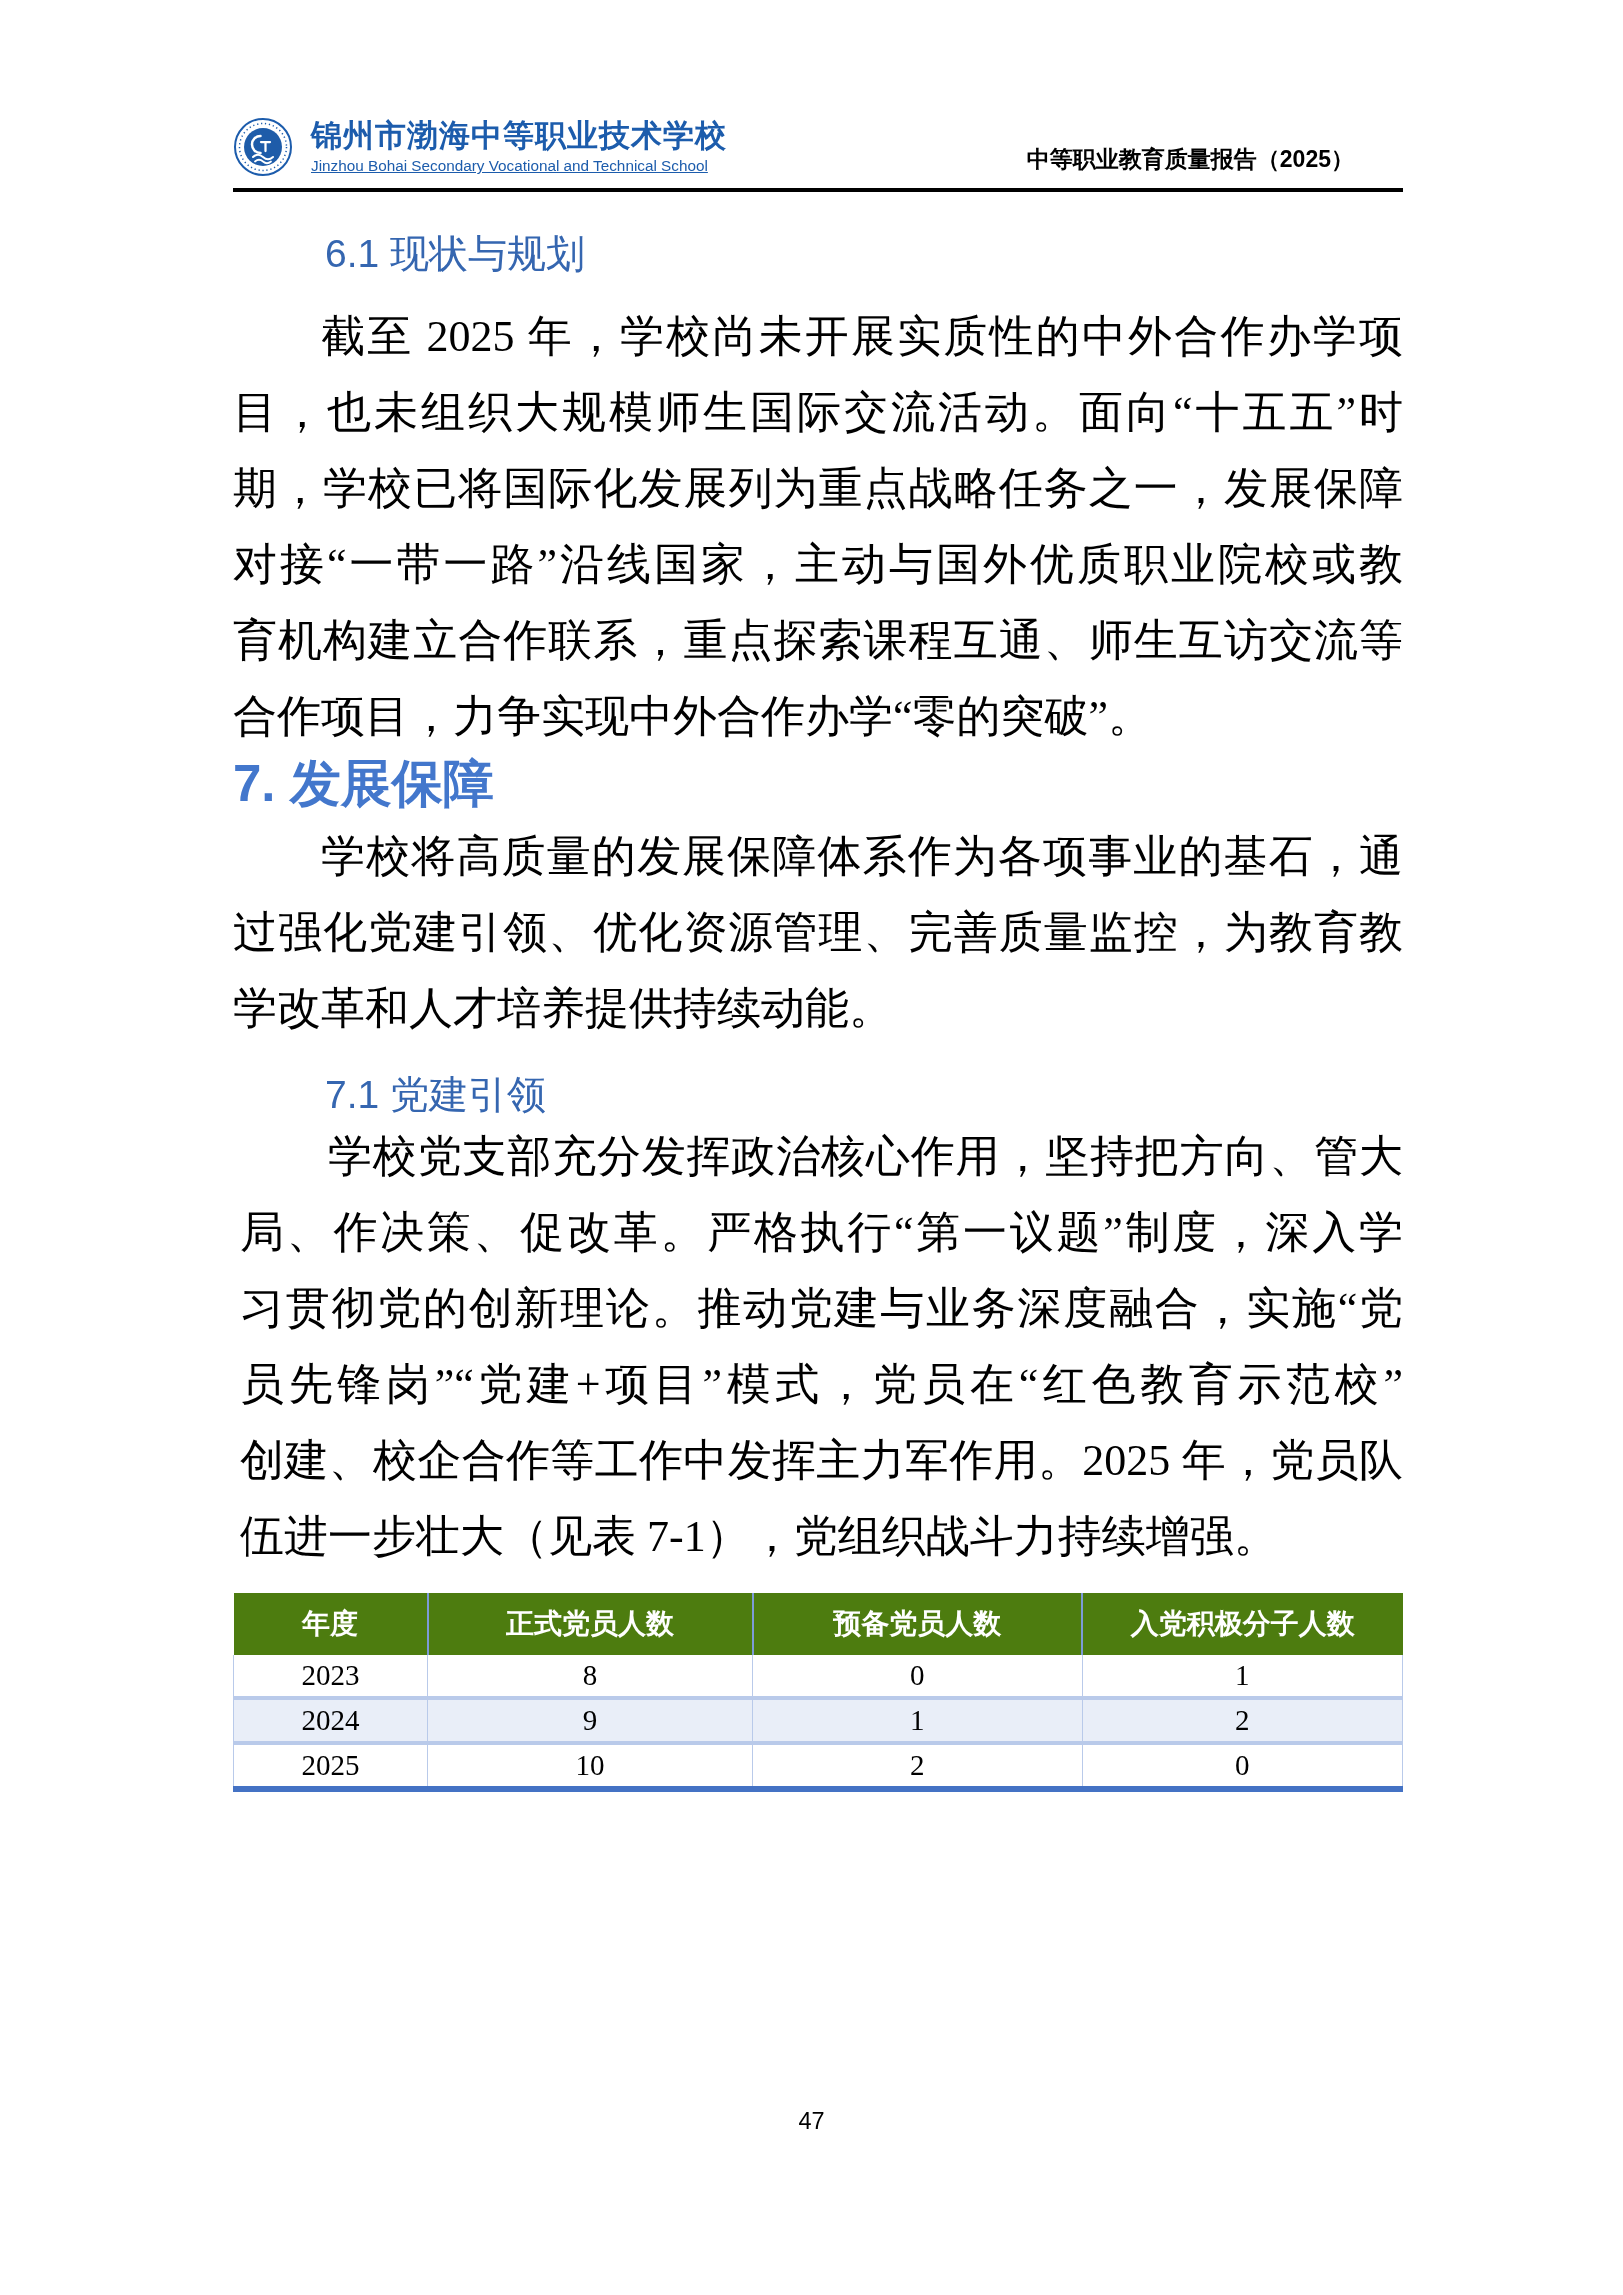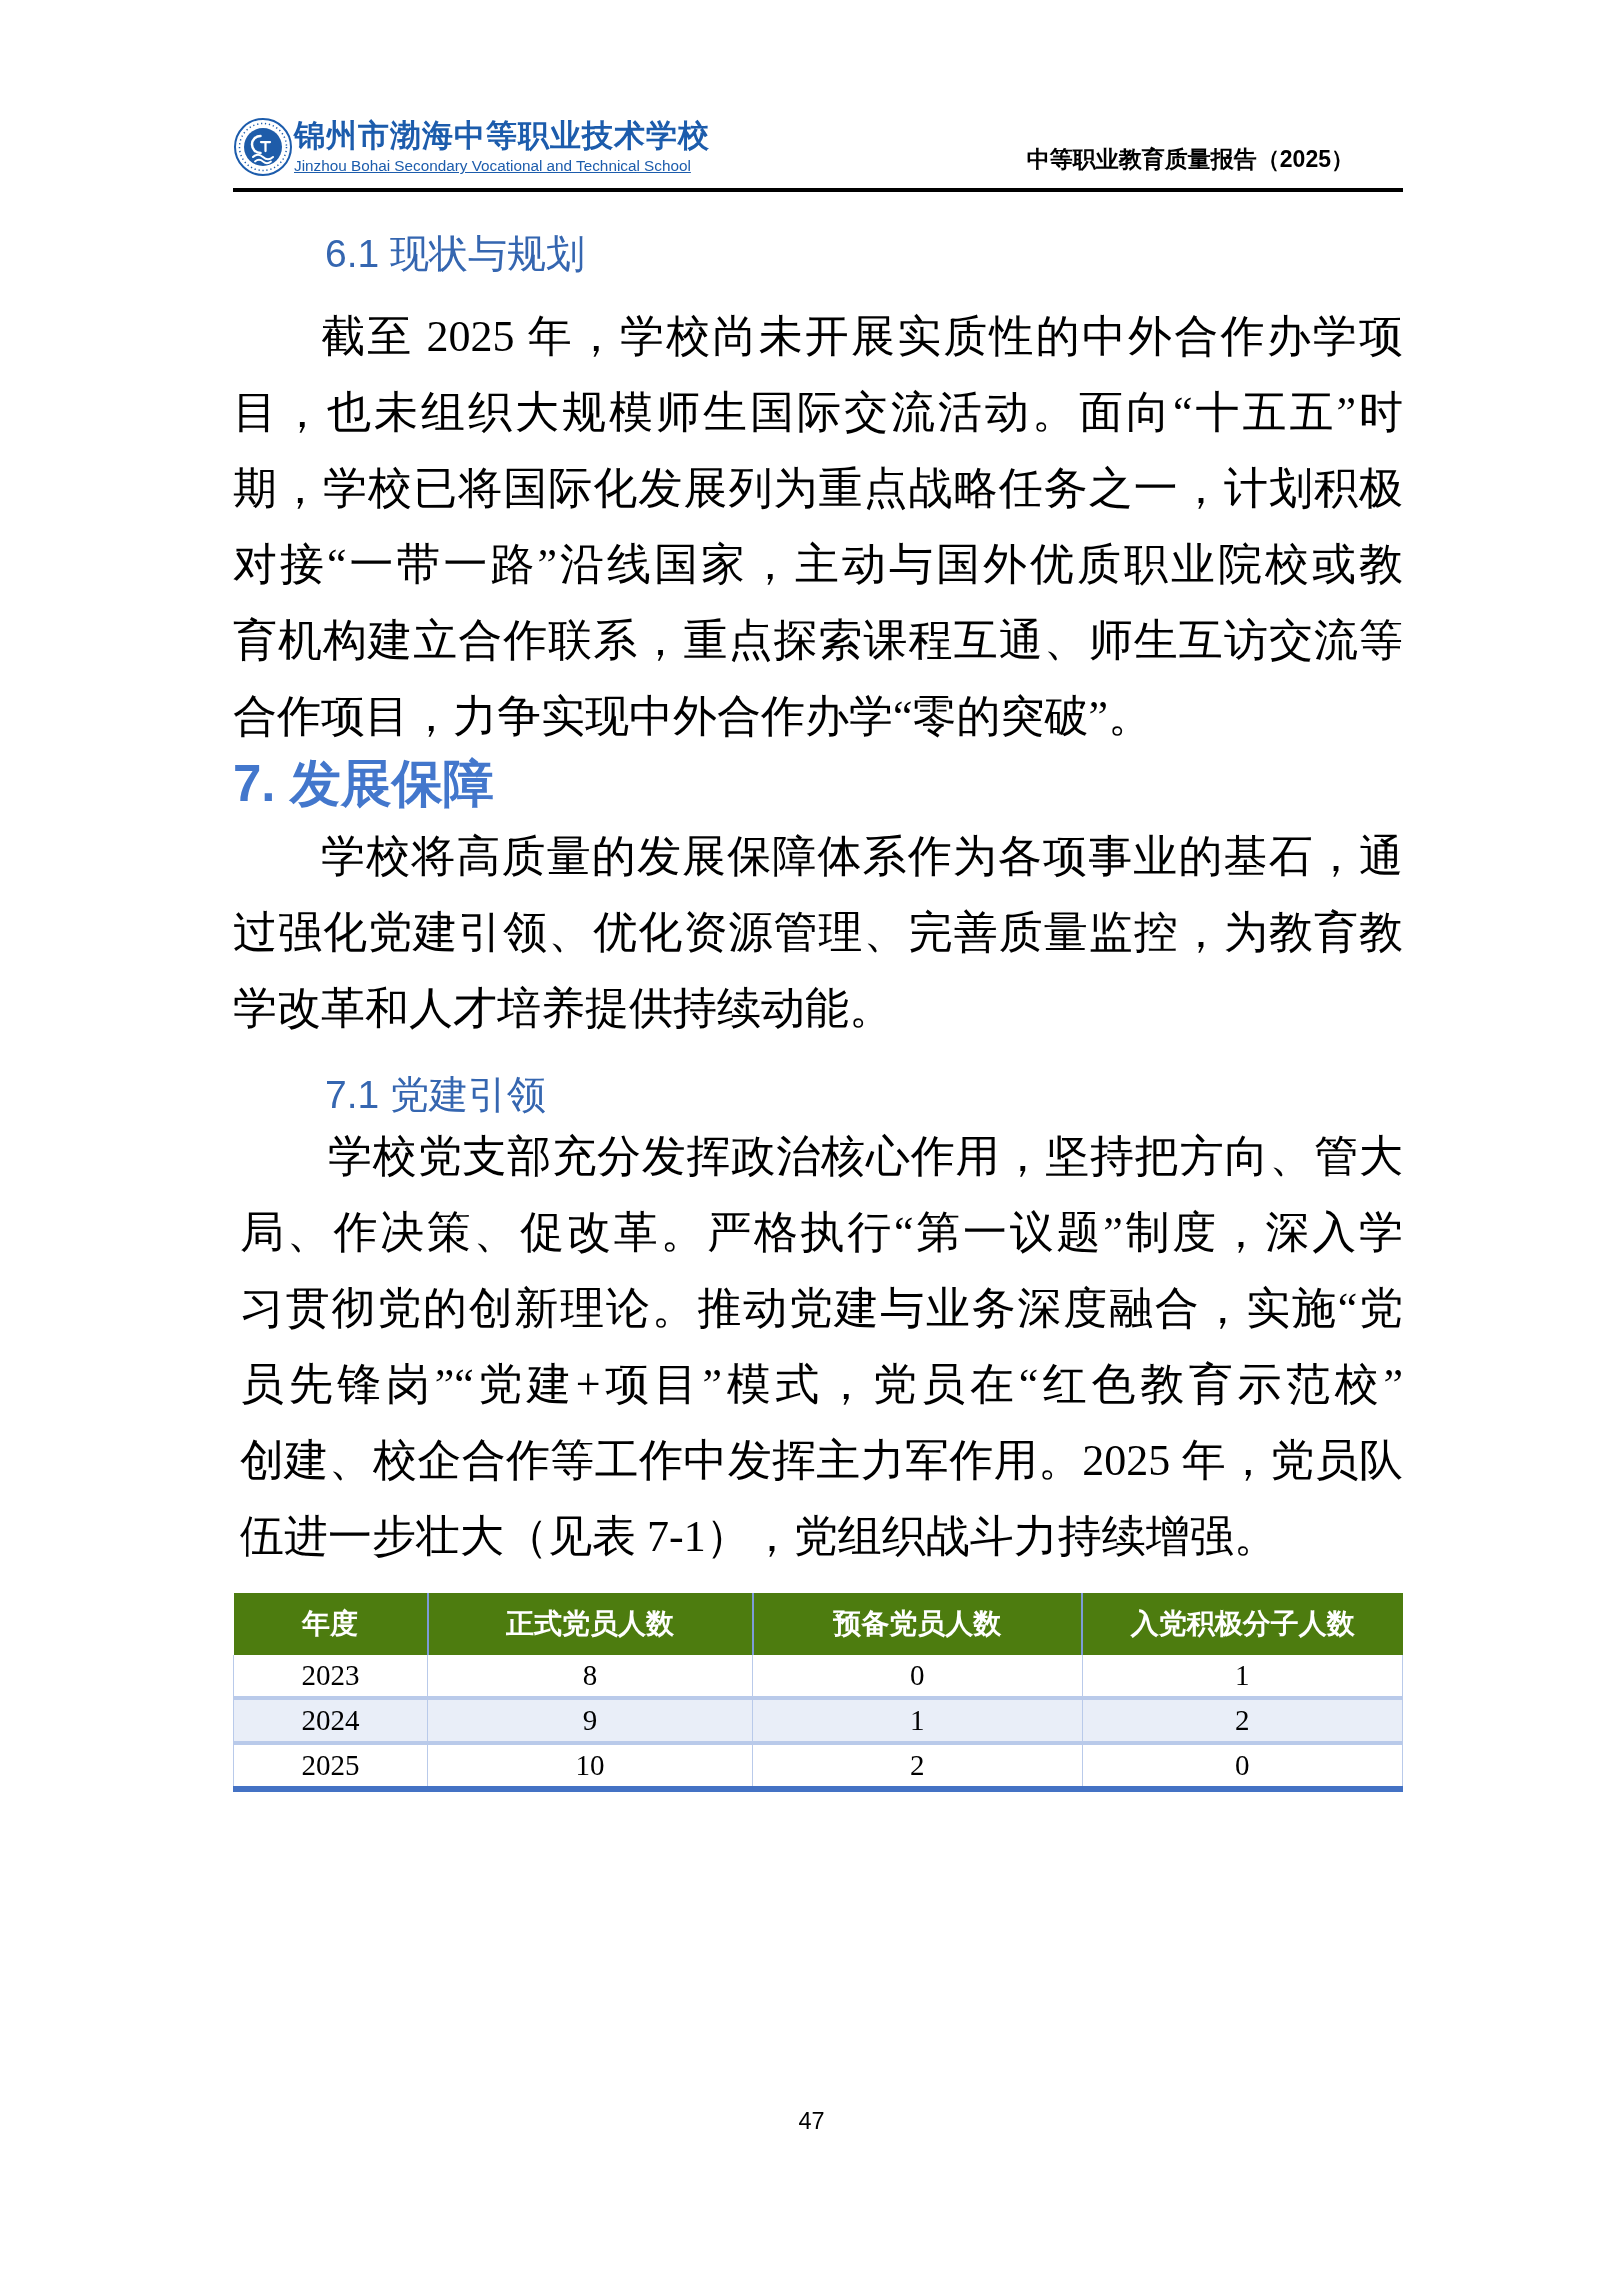--- a/index.html
+++ b/index.html
@@ -10,21 +10,21 @@
     padding:117px 220px 0 233px;
     background:#ffffff;
     font-family:"Liberation Serif","DejaVu Serif",serif;
     color:#000;
     overflow:hidden;
   }
   
   .hdr{display:flex;justify-content:space-between;align-items:flex-end;}
   .hdr-left{display:flex;align-items:center;}
   .logo{width:60px;height:60px;flex:0 0 auto;}
-  .nameblock{margin-left:1px;}
+  .nameblock{margin-left:18px;}
   .school-zh{
     font-family:"Liberation Sans","DejaVu Sans",sans-serif;
     font-weight:700;font-size:31px;line-height:1.12;
     color:#1c5cac;letter-spacing:1px;white-space:nowrap;
   }
   .school-en{
     font-family:"Liberation Sans","DejaVu Sans",sans-serif;
     font-weight:500;font-size:15.3px;line-height:1.15;
     color:#1c5cac;margin-top:3.1px;white-space:nowrap;text-decoration:underline;
   }
@@ -112,21 +112,21 @@
       </div>
     </div>
     <div class="report-title">中等职业教育质量报告（2025）</div>
   </div>
   <hr class="hdr-rule">
 
   <div class="h-sub">6.1 现状与规划</div>
   <div class="para">
     <div class="bodyline first">截至 2025 年，学校尚未开展实质性的中外合作办学项</div>
     <div class="bodyline">目，也未组织大规模师生国际交流活动。面向“十五五”时</div>
-    <div class="bodyline">期，学校已将国际化发展列为重点战略任务之一，计划积极</div>
+    <div class="bodyline">期，学校已将国际化发展列为重点战略任务之一，发展保障</div>
     <div class="bodyline">对接“一带一路”沿线国家，主动与国外优质职业院校或教</div>
     <div class="bodyline">育机构建立合作联系，重点探索课程互通、师生互访交流等</div>
     <div class="bodyline last">合作项目，力争实现中外合作办学“零的突破”。</div>
   </div>
 
   <div class="h-main">7. 发展保障</div>
   <div class="para tight">
     <div class="bodyline first">学校将高质量的发展保障体系作为各项事业的基石，通</div>
     <div class="bodyline">过强化党建引领、优化资源管理、完善质量监控，为教育教</div>
     <div class="bodyline last">学改革和人才培养提供持续动能。</div>

